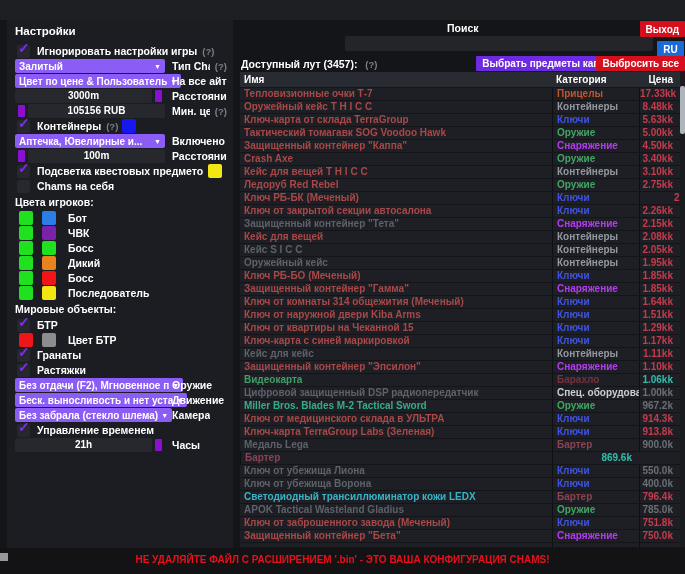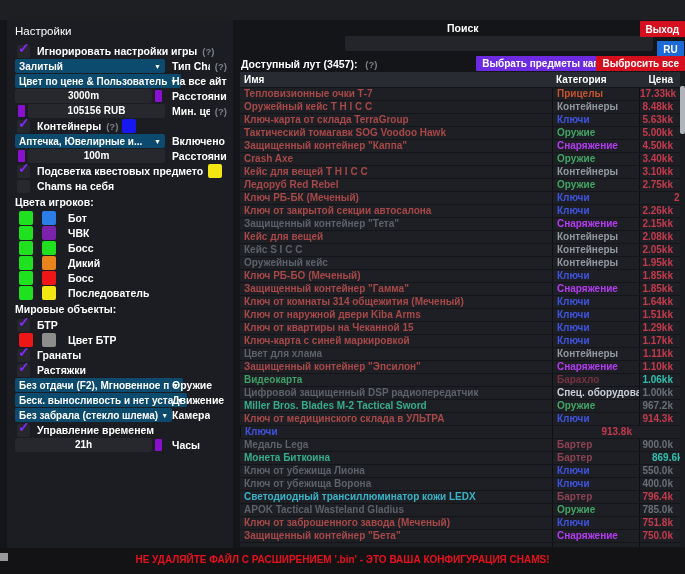--- a/index.html
+++ b/index.html
@@ -3,29 +3,29 @@
 <meta charset="utf-8">
 <style>
   html,body{margin:0;padding:0;background:#0e0f11;}
   *{box-sizing:border-box;}
   .app{position:relative;width:685px;height:574px;background:#101114;overflow:hidden;
        font-family:"Liberation Sans",sans-serif;-webkit-font-smoothing:antialiased;}
   .titlebar{position:absolute;top:0;left:0;right:0;height:20px;background:#1e1f22;}
   .panel{position:absolute;top:20px;left:0;right:0;bottom:26px;background:#141519;display:flex;}
   
   .settings{width:226px;margin-left:7px;background:#1b1d23;padding:5px 6px 0 8px;flex:none;}
-  .s-title{color:#fff;font-size:11.5px;font-weight:normal;height:19px;}
+  .s-title{color:#fff;font-size:11.5px;font-weight:bold;height:19px;}
   .s-header{color:#fff;font-size:10.5px;font-weight:bold;height:13px;margin:3px 0 2px;}
   .s-row{display:flex;align-items:center;height:14px;margin-bottom:1px;color:#fff;}
   .cb{width:13px;height:13px;background:#26282e;border-radius:2px;position:relative;flex:none;margin-left:2px;}
   .check{position:absolute;left:1px;top:-4px;color:#7d2cf0;font-size:14px;font-weight:bold;line-height:14px;}
   .s-label{font-size:10.5px;font-weight:bold;margin-left:7px;white-space:nowrap;overflow:hidden;}
   .help{color:#7b8087;font-size:9.5px;margin-left:5px;font-weight:bold;}
   .ctrl{width:150px;flex:none;display:flex;align-items:center;height:14px;}
-  .select{flex:1;height:14px;background:#0c4a6e;border-radius:2px;display:flex;align-items:center;padding:0 4px;cursor:pointer;}
+  .select{flex:1;height:14px;background:#8b5cf6;border-radius:2px;display:flex;align-items:center;padding:0 4px;cursor:pointer;}
   .select .val{flex:1;font-size:10px;font-weight:bold;white-space:nowrap;overflow:hidden;}
   .select .arrow{font-size:7px;color:#fff;margin-left:3px;}
   .field{flex:1;height:14px;background:#26282e;border-radius:2px;text-align:center;font-size:10px;
          font-weight:bold;line-height:14px;white-space:nowrap;overflow:hidden;}
   .swatch{width:7px;height:12px;border-radius:1px;flex:none;margin:0 3px;cursor:pointer;}
   .swatch.lg{width:14px;height:14px;border-radius:2px;margin:0 5px 0 4px;}
   
   .content{flex:1;position:relative;background:#141519;}
   .search-label{position:absolute;top:2px;left:214px;color:#fff;font-size:10.5px;font-weight:bold;}
   .search-input{position:absolute;top:16px;left:112px;width:308px;height:15px;background:#23252b;border-radius:2px;}
@@ -353,21 +353,21 @@
               <span class="c1" style="color: rgb(168, 72, 72);">Ключ от квартиры на Чеканной 15</span>
               <span class="c2" style="color: rgb(64, 83, 224);">Ключи</span>
               <span class="c3" style="color: rgb(196, 59, 77);">1.29kk</span>
             </div>
             <div class="trow">
               <span class="c1" style="color: rgb(168, 72, 72);">Ключ-карта с синей маркировкой</span>
               <span class="c2" style="color: rgb(64, 83, 224);">Ключи</span>
               <span class="c3" style="color: rgb(196, 59, 77);">1.17kk</span>
             </div>
             <div class="trow">
-              <span class="c1" style="color: rgb(93, 97, 105);">Цвет для хлама</span>
+              <span class="c1" style="color: rgb(93, 97, 105);">Кейс для кейс</span>
               <span class="c2" style="color: rgb(146, 152, 160);">Контейнеры</span>
               <span class="c3" style="color: rgb(196, 59, 77);">1.11kk</span>
             </div>
             <div class="trow">
               <span class="c1" style="color: rgb(168, 72, 72);">Защищенный контейнер "Эпсилон"</span>
               <span class="c2" style="color: rgb(180, 60, 240);">Снаряжение</span>
               <span class="c3" style="color: rgb(196, 59, 77);">1.10kk</span>
             </div>
             <div class="trow">
               <span class="c1" style="color: rgb(63, 159, 102);">Видеокарта</span>
@@ -383,30 +383,30 @@
               <span class="c1" style="color: rgb(53, 173, 138);">Miller Bros. Blades M-2 Tactical Sword</span>
               <span class="c2" style="color: rgb(67, 165, 100);">Оружие</span>
               <span class="c3" style="color: rgb(106, 111, 118);">967.2k</span>
             </div>
             <div class="trow">
               <span class="c1" style="color: rgb(168, 72, 72);">Ключ от медицинского склада в УЛЬТРА</span>
               <span class="c2" style="color: rgb(64, 83, 224);">Ключи</span>
               <span class="c3" style="color: rgb(196, 59, 77);">914.3k</span>
             </div>
             <div class="trow">
+              <span class="c1" style="color: rgb(168, 72, 72);">Ключ-карта TerraGroup Labs (Зеленая)</span>
               <span class="c2" style="color: rgb(64, 83, 224);">Ключи</span>
               <span class="c3" style="color: rgb(196, 59, 77);">913.8k</span>
             </div>
             <div class="trow">
               <span class="c1" style="color: rgb(93, 97, 105);">Медаль Lega</span>
               <span class="c2" style="color: rgb(140, 66, 82);">Бартер</span>
               <span class="c3" style="color: rgb(106, 111, 118);">900.0k</span>
             </div>
             <div class="trow">
-              <span class="c1" style="color: rgb(53, 173, 138);">Монета Биткоина</span>
               <span class="c2" style="color: rgb(140, 66, 82);">Бартер</span>
               <span class="c3" style="color: rgb(47, 191, 174); padding-left: 12px;">869.6k</span>
             </div>
             <div class="trow">
               <span class="c1" style="color: rgb(93, 97, 105);">Ключ от убежища Лиона</span>
               <span class="c2" style="color: rgb(64, 83, 224);">Ключи</span>
               <span class="c3" style="color: rgb(106, 111, 118);">550.0k</span>
             </div>
             <div class="trow">
               <span class="c1" style="color: rgb(93, 97, 105);">Ключ от убежища Ворона</span>

